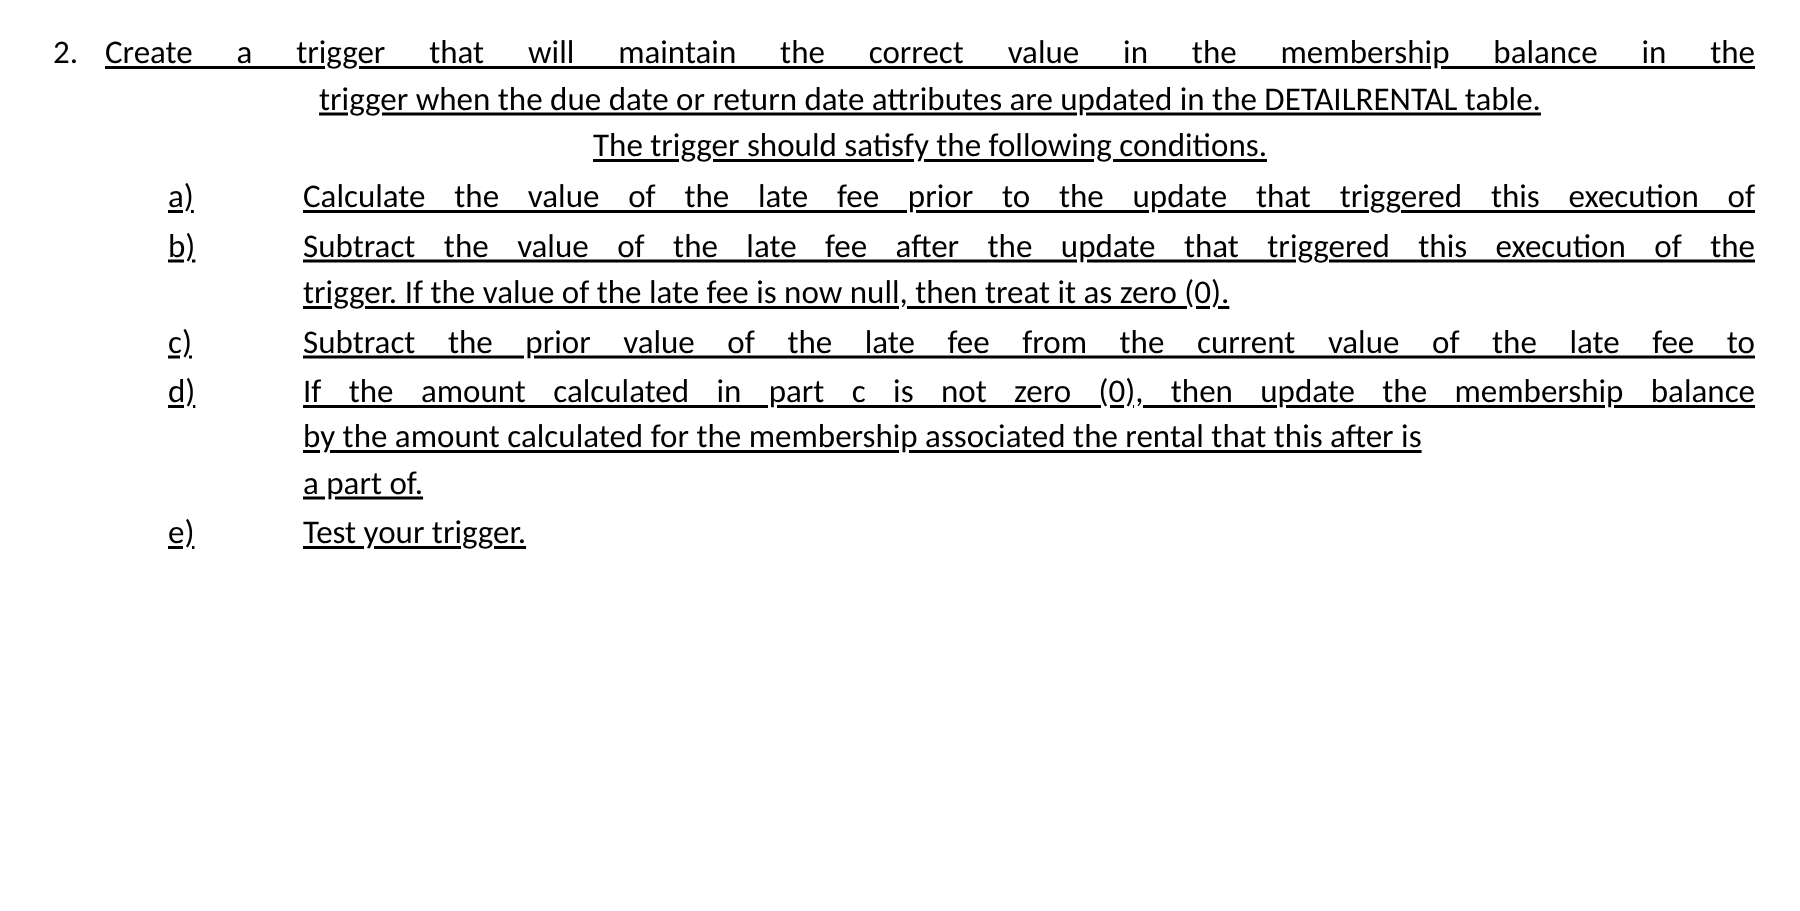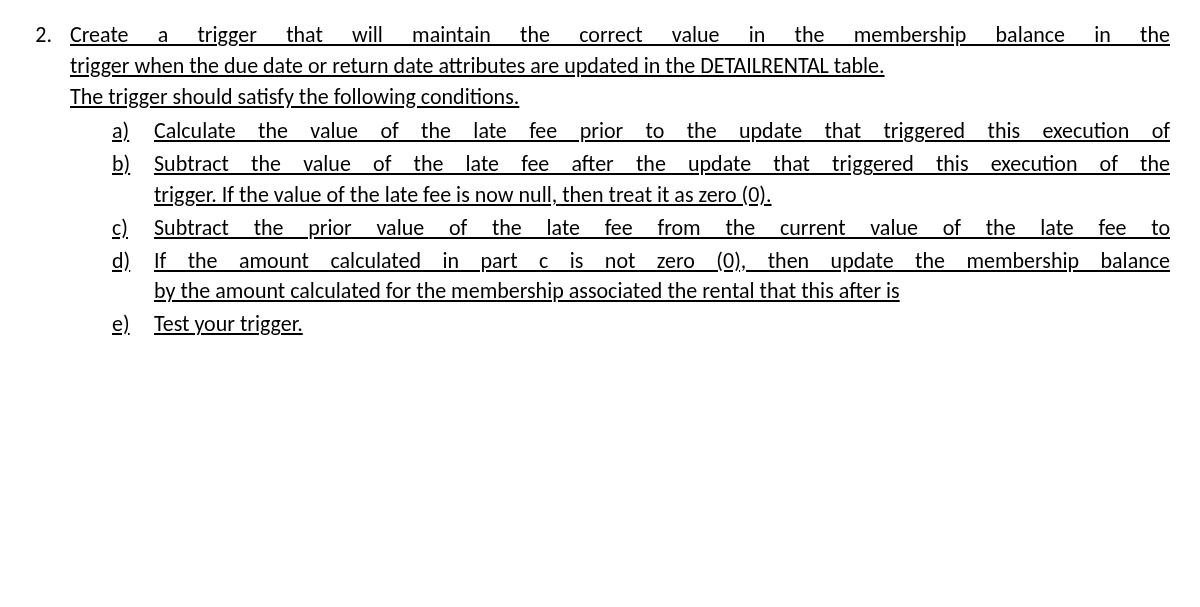--- a/index.html
+++ b/index.html
@@ -29,37 +29,38 @@
     }
     .main-content {
       flex: 1;
       text-decoration: underline;
     }
     .intro-justified {
       text-align: justify;
       text-align-last: justify;
     }
     .intro-normal {
-      text-align: left;
+      text-align: center;
     }
     .sub-list {
       margin-top: 4px;
     }
     .sub-item {
       display: flex;
       align-items: flex-start;
       padding-left: 42px;
       margin-bottom: 2px;
     }
     .sub-letter {
       width: 42px;
       flex-shrink: 0;
     }
     .sub-text {
       flex: 1;
+      margin-left: 48px;
     }
     .sub-justified {
       text-align: justify;
       text-align-last: justify;
     }
     .sub-justified-last {
       text-align: justify;
     }
   </style>
 </head>
@@ -94,20 +95,21 @@
         <div class="sub-text">
           <div class="sub-justified">Subtract the prior value of the late fee from the current value of the late fee to</div>
         </div>
       </div>
 
       <div class="sub-item">
         <div class="sub-letter">d)</div>
         <div class="sub-text">
           <div class="sub-justified">If the amount calculated in part c is not zero (0), then update the membership balance</div>
           <div class="sub-justified-last">by the amount calculated for the membership associated the rental that this after is</div>
+          <div>a part of.</div>
         </div>
       </div>
 
       <div class="sub-item">
         <div class="sub-letter">e)</div>
         <div class="sub-text">
           <div>Test your trigger.</div>
         </div>
       </div>
 

